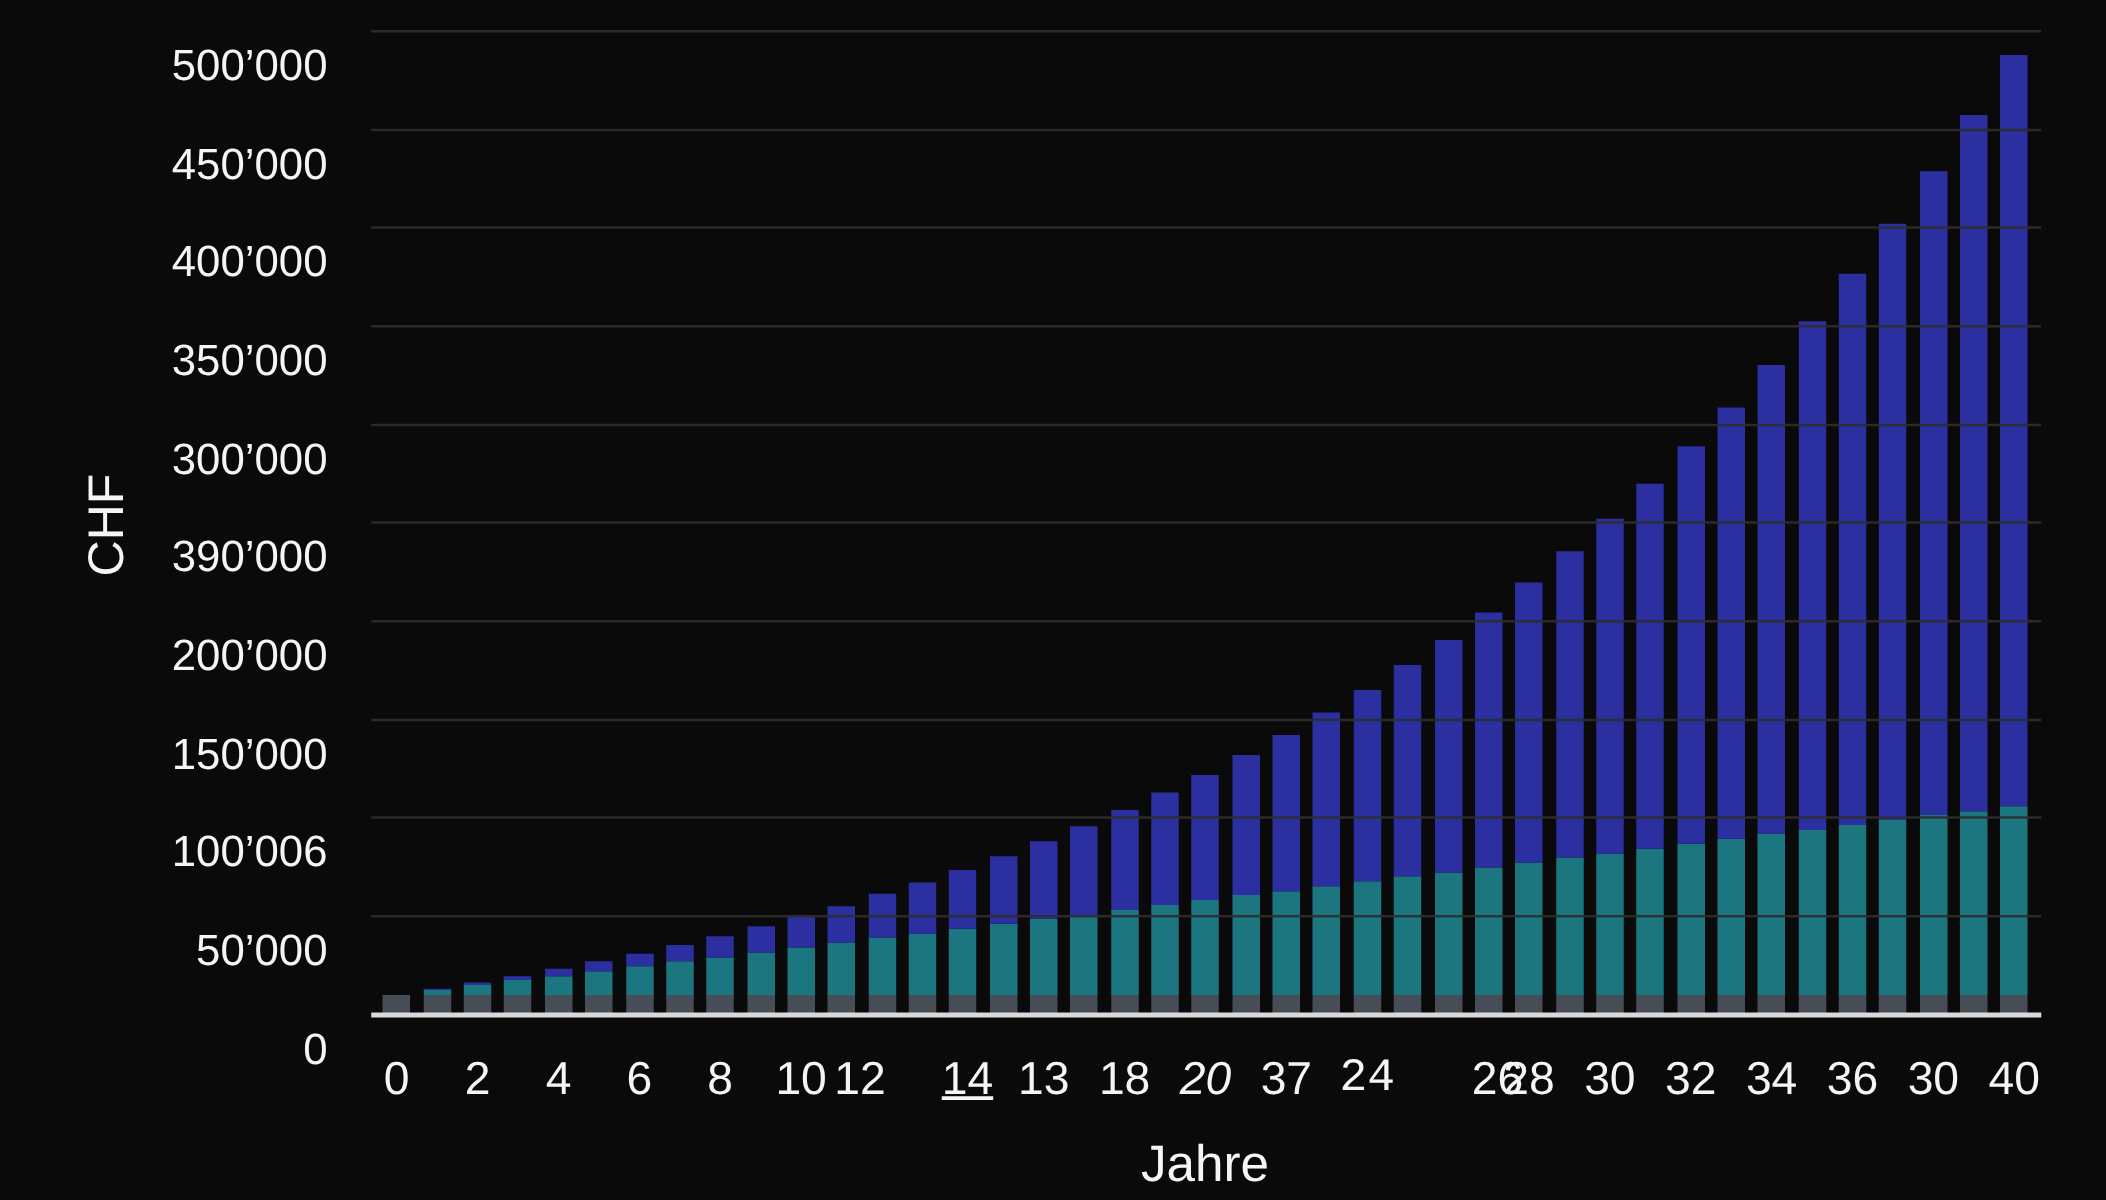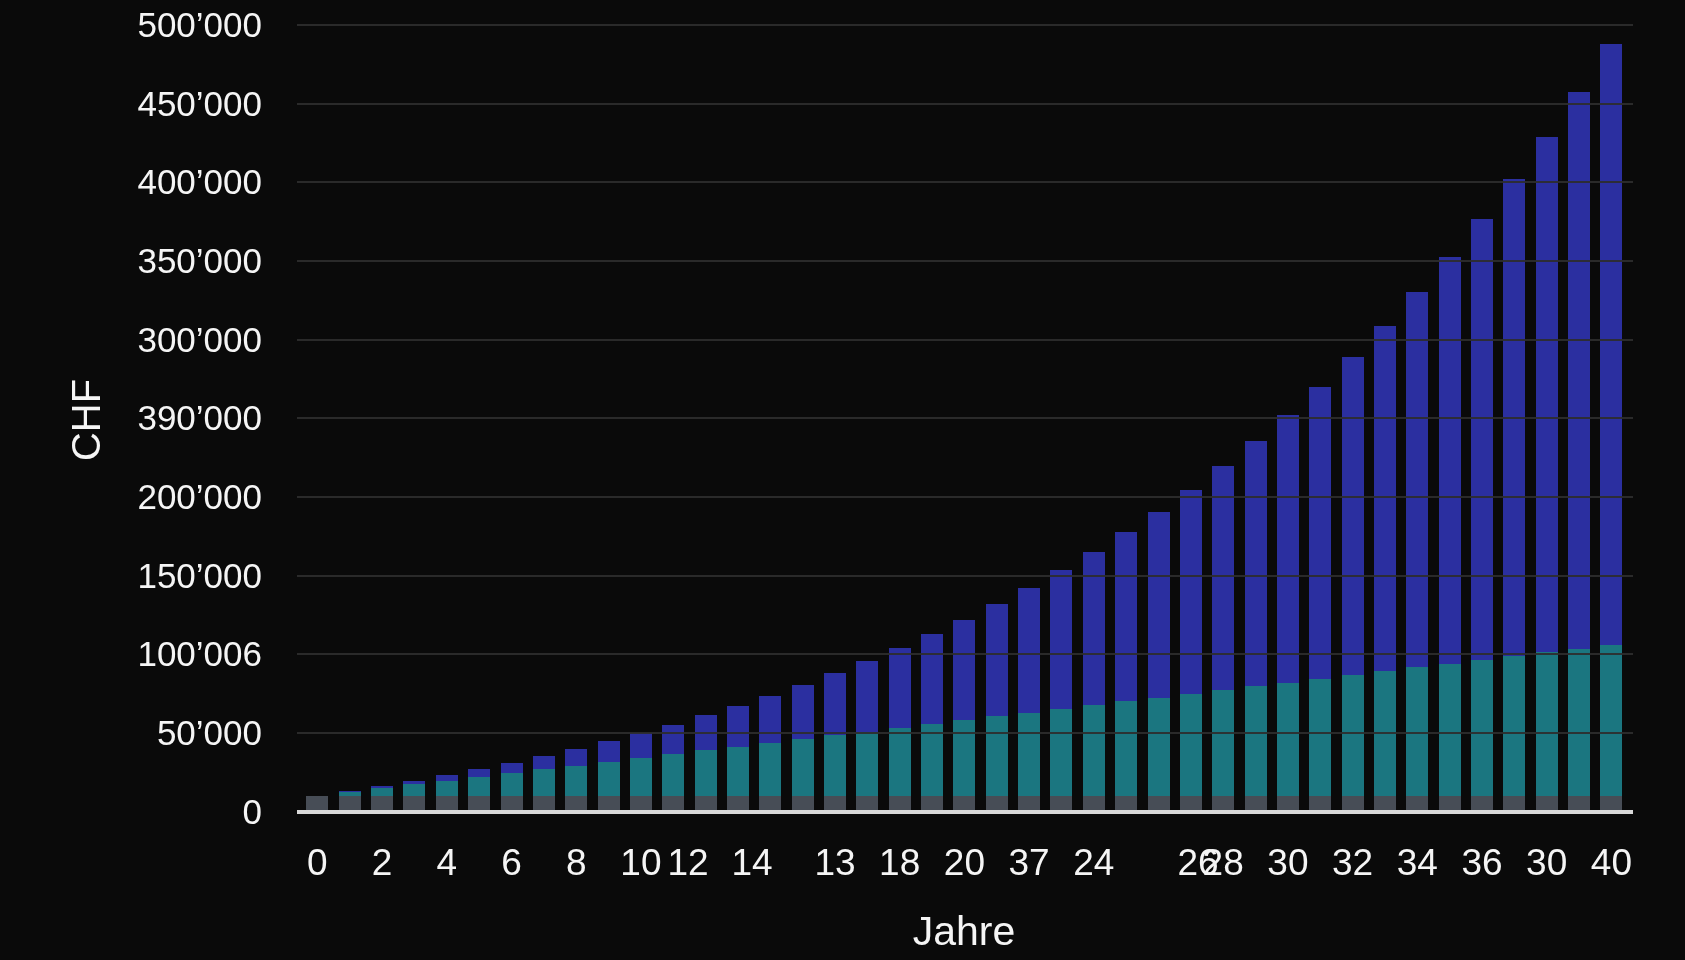--- a/index.html
+++ b/index.html
@@ -56,20 +56,21 @@
   }
   .y-tick {
     position: absolute;
     left: 0;
     width: 262px;
     text-align: right;
     color: #f5f5f5;
     font-size: 35px;
     line-height: 40px;
     z-index: 5;
+    margin-top: 28px;
   }
   .x-tick {
     position: absolute;
     top: 842px;
     width: 90px;
     text-align: center;
     color: #f5f5f5;
     font-size: 37px;
     line-height: 42px;
     z-index: 5;
@@ -225,26 +226,26 @@
       <div class="gridline" style="top: 24px;"></div>
       <div class="y-tick" style="top: 5px;">500’000</div>
       <div class="baseline" style="top: 809.5px;"></div>
       <div class="x-tick" style="left: 272.4px;">0</div>
       <div class="x-tick" style="left: 337.1px;">2</div>
       <div class="x-tick" style="left: 401.8px;">4</div>
       <div class="x-tick" style="left: 466.5px;">6</div>
       <div class="x-tick" style="left: 531.2px;">8</div>
       <div class="x-tick" style="left: 595.9px;">10</div>
       <div class="x-tick" style="left: 643px;">12</div>
-      <div class="x-tick" style="left: 707px;">14</div>
+      <div class="x-tick" style="left: 729px; text-decoration: underline;">14</div>
       <div class="x-tick" style="left: 790px;">13</div>
       <div class="x-tick" style="left: 854.7px;">18</div>
-      <div class="x-tick" style="left: 919.4px;">20</div>
+      <div class="x-tick" style="left: 919.4px; font-style: italic;">20</div>
       <div class="x-tick" style="left: 984.1px;">37</div>
-      <div class="x-tick" style="left: 1048.8px;">24</div>
+      <div class="x-tick" style="left: 1048.8px; font-family: Liberation Mono, monospace;">24</div>
       <div class="x-tick" style="left: 1153px;">26</div>
       <div class="x-tick" style="left: 1178.2px;">28</div>
       <div class="x-tick" style="left: 1242.9px;">30</div>
       <div class="x-tick" style="left: 1307.6px;">32</div>
       <div class="x-tick" style="left: 1372.3px;">34</div>
       <div class="x-tick" style="left: 1437px;">36</div>
       <div class="x-tick" style="left: 1501.7px;">30</div>
       <div class="x-tick" style="left: 1566.4px;">40</div>
     </div>
 </div>

